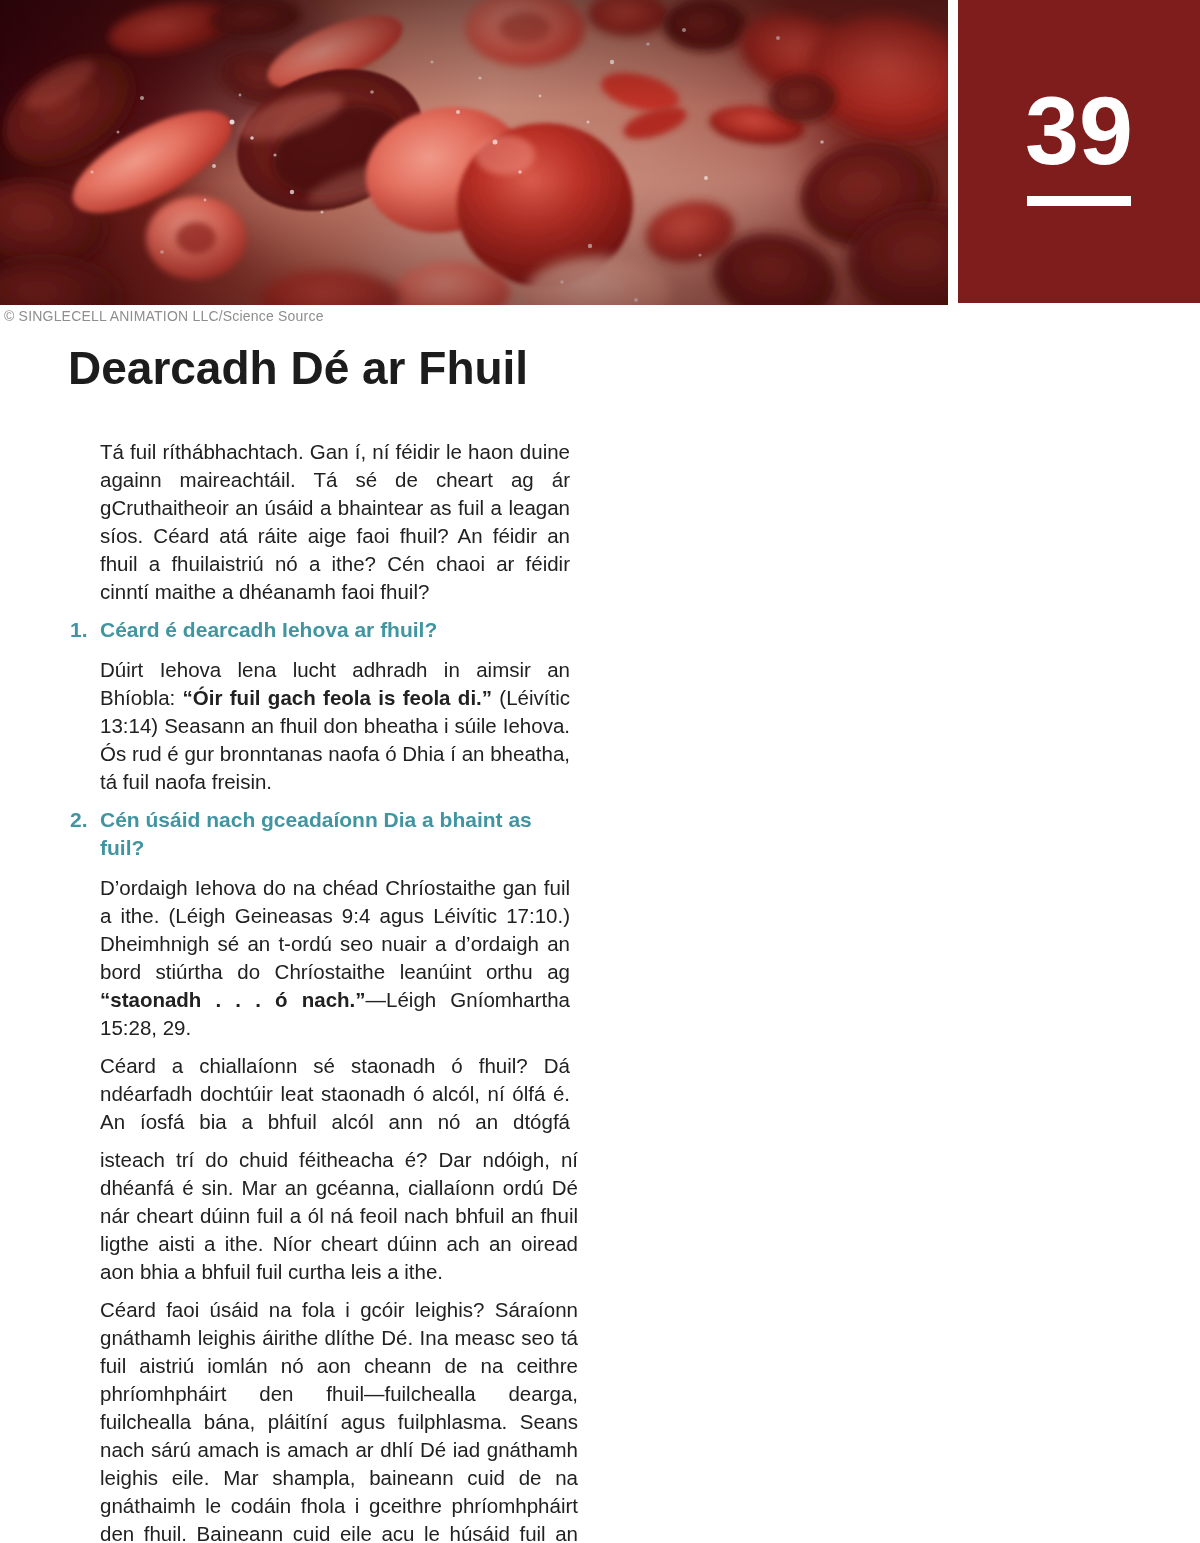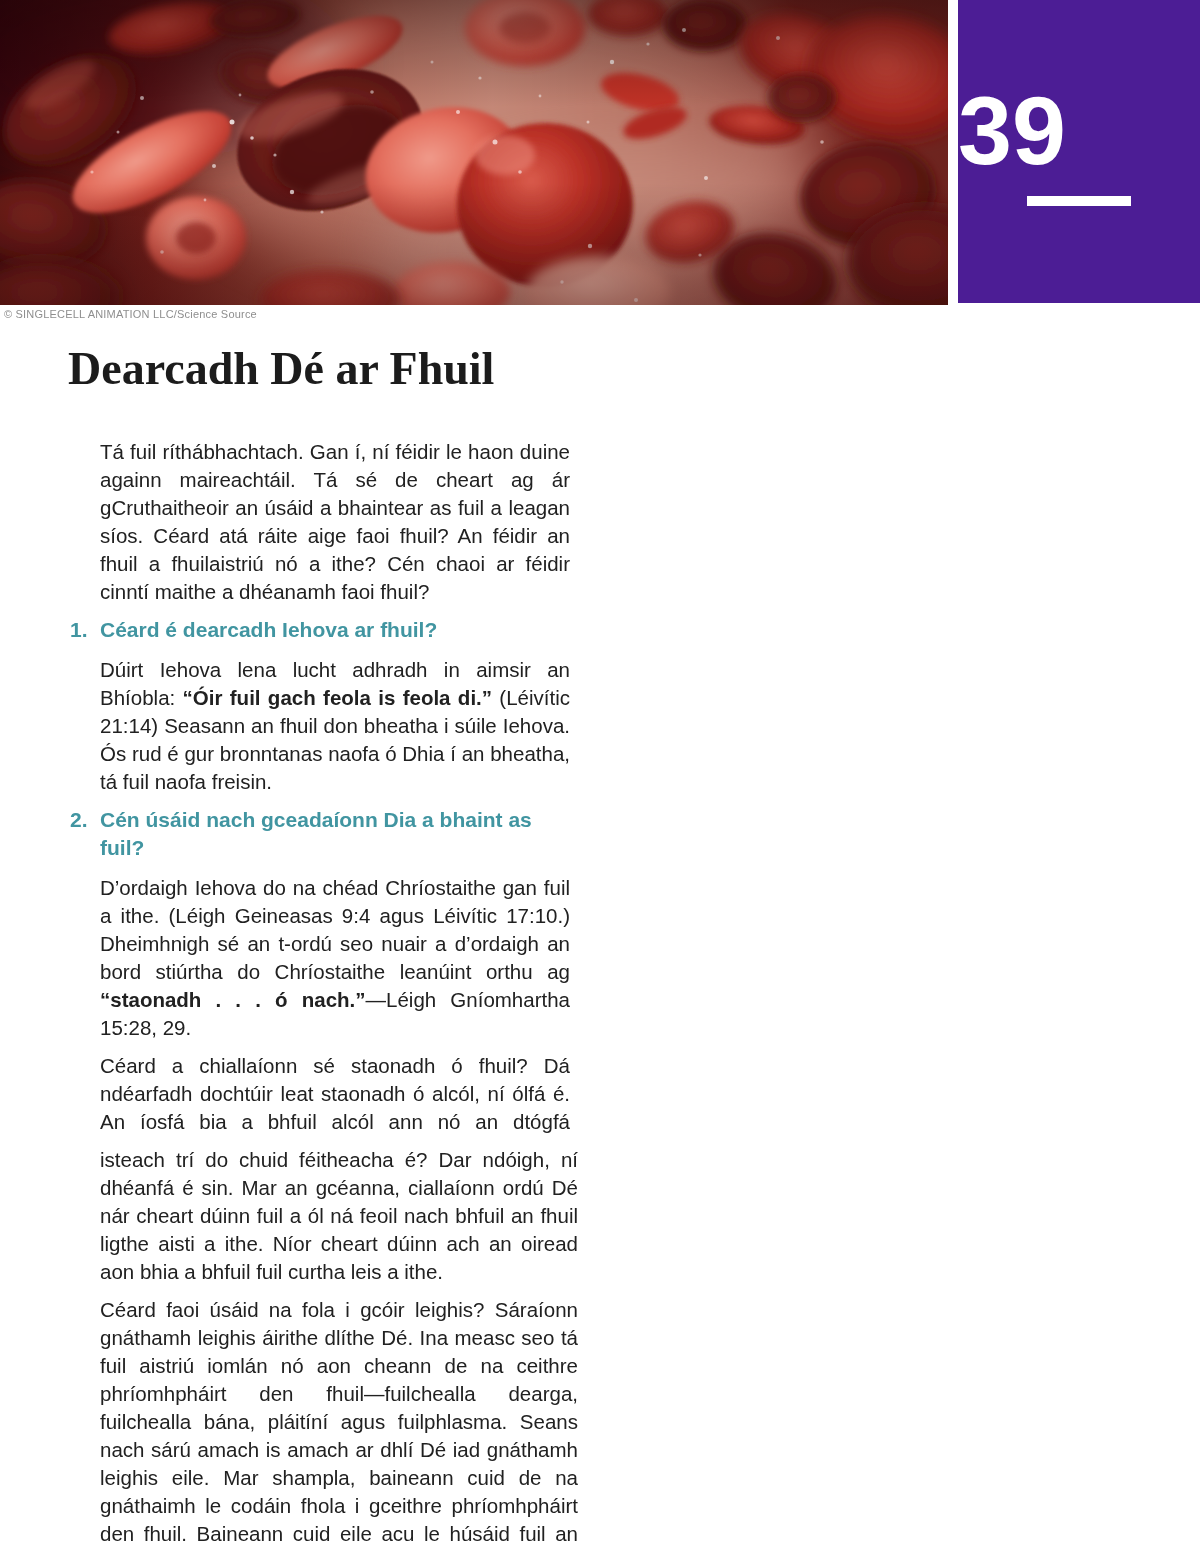--- a/index.html
+++ b/index.html
@@ -6,27 +6,27 @@
   body{
     width:1200px;height:1543px;background:#ffffff;
     font-family:"Liberation Sans",sans-serif;
     position:relative;overflow:hidden;
   }
   .page{position:absolute;inset:0;width:1200px;height:1543px;background:#fff;}
 
   .photo{position:absolute;left:0;top:0;width:948px;height:305px;overflow:hidden;background:#5a1513;}
   .photo svg{display:block;}
 
-  .badge{position:absolute;left:958px;top:0;width:242px;height:303px;background:#4c1d95;text-align:left;}
+  .badge{position:absolute;left:958px;top:0;width:242px;height:303px;background:#7f1d1d;text-align:center;}
   .badge-number{margin-top:82px;font-size:97px;line-height:1;font-weight:700;color:#ffffff;}
   .badge-underline{width:104px;height:10px;background:#ffffff;margin:17px auto 0;}
 
-  .credit{position:absolute;left:4px;top:308px;font-size:11px;letter-spacing:.2px;color:#8e8e8e;}
-
-  .title{position:absolute;left:68px;top:341px;margin:0;font-size:46px;line-height:1.2;font-weight:700;color:#1c1c1c;font-family:Liberation Serif, serif;}
+  .credit{position:absolute;left:4px;top:308px;font-size:14px;letter-spacing:.2px;color:#8e8e8e;}
+
+  .title{position:absolute;left:68px;top:341px;margin:0;font-size:46px;line-height:1.2;font-weight:700;color:#1c1c1c;}
 
   .columns{position:absolute;left:70px;top:438px;width:1056px;display:flex;flex-direction:column;}
   .col-left{width:500px;margin-right:48px;}
   .col-right{width:508px;}
 
   .para{margin:0 0 10px;padding-left:30px;font-size:20.5px;line-height:28px;text-align:justify;color:#212121;}
   .para.justify-all{text-align-last:justify;}
   .b{font-weight:700;}
 
   .q-heading{margin:8px 0 12px;padding-left:30px;text-indent:-30px;font-size:21px;line-height:28px;font-weight:700;color:#4195a1;}
@@ -220,21 +220,21 @@
   <div class="credit">© SINGLECELL ANIMATION LLC/Science Source</div>
 
   <h1 class="title">Dearcadh Dé ar Fhuil</h1>
 
   <div class="columns">
 
     <div class="col col-left">
       <p class="para intro">Tá fuil ríthábhachtach. Gan í, ní féidir le haon duine againn maireachtáil. Tá sé de cheart ag ár gCruthaitheoir an úsáid a bhaintear as fuil a leagan síos. Céard atá ráite aige faoi fhuil? An féidir an fhuil a fhuilaistriú nó a ithe? Cén chaoi ar féidir cinntí maithe a dhéanamh faoi fhuil?</p>
 
       <h3 class="q-heading"><span class="q-num">1.</span><span>Céard é dearcadh Iehova ar fhuil?</span></h3>
-      <p class="para"><span>Dúirt Iehova lena lucht adhradh in aimsir an Bhíobla: </span><span class="b">“Óir fuil gach feola is feola di.”</span><span> (Léivític 21:14) Seasann an fhuil don bheatha i súile Iehova. Ós rud é gur bronntanas naofa ó Dhia í an bheatha, tá fuil naofa freisin.</span></p>
+      <p class="para"><span>Dúirt Iehova lena lucht adhradh in aimsir an Bhíobla: </span><span class="b">“Óir fuil gach feola is feola di.”</span><span> (Léivític 13:14) Seasann an fhuil don bheatha i súile Iehova. Ós rud é gur bronntanas naofa ó Dhia í an bheatha, tá fuil naofa freisin.</span></p>
 
       <h3 class="q-heading"><span class="q-num">2.</span><span>Cén úsáid nach gceadaíonn Dia a bhaint as fuil?</span></h3>
       <p class="para"><span>D’ordaigh Iehova do na chéad Chríostaithe gan fuil a ithe. (Léigh Geineasas 9:4 agus Léivític 17:10.) Dheimhnigh sé an t-ordú seo nuair a d’ordaigh an bord stiúrtha do Chríostaithe leanúint orthu ag </span><span class="b">“staonadh . . . ó nach.”</span><span>—Léigh Gníomhartha 15:28, 29.</span></p>
       <p class="para justify-all">Céard a chiallaíonn sé staonadh ó fhuil? Dá ndéarfadh dochtúir leat staonadh ó alcól, ní ólfá é. An íosfá bia a bhfuil alcól ann nó an dtógfá</p>
     </div>
 
     <div class="col col-right">
       <p class="para">isteach trí do chuid féitheacha é? Dar ndóigh, ní dhéanfá é sin. Mar an gcéanna, ciallaíonn ordú Dé nár cheart dúinn fuil a ól ná feoil nach bhfuil an fhuil ligthe aisti a ithe. Níor cheart dúinn ach an oiread aon bhia a bhfuil fuil curtha leis a ithe.</p>
       <p class="para">Céard faoi úsáid na fola i gcóir leighis? Sáraíonn gnáthamh leighis áirithe dlíthe Dé. Ina measc seo tá fuil aistriú iomlán nó aon cheann de na ceithre phríomhpháirt den fhuil—fuilchealla dearga, fuilchealla bána, pláitíní agus fuilphlasma. Seans nach sárú amach is amach ar dhlí Dé iad gnáthamh leighis eile. Mar shampla, baineann cuid de na gnáthaimh le codáin fhola i gceithre phríomhpháirt den fhuil. Baineann cuid eile acu le húsáid fuil an duine féin. Agus muid ag machnamh ar na roghanna seo, caithfidh gach duine againn cinneadh pearsanta a dhéanamh.*—Galataigh 6:5.</p>
 

